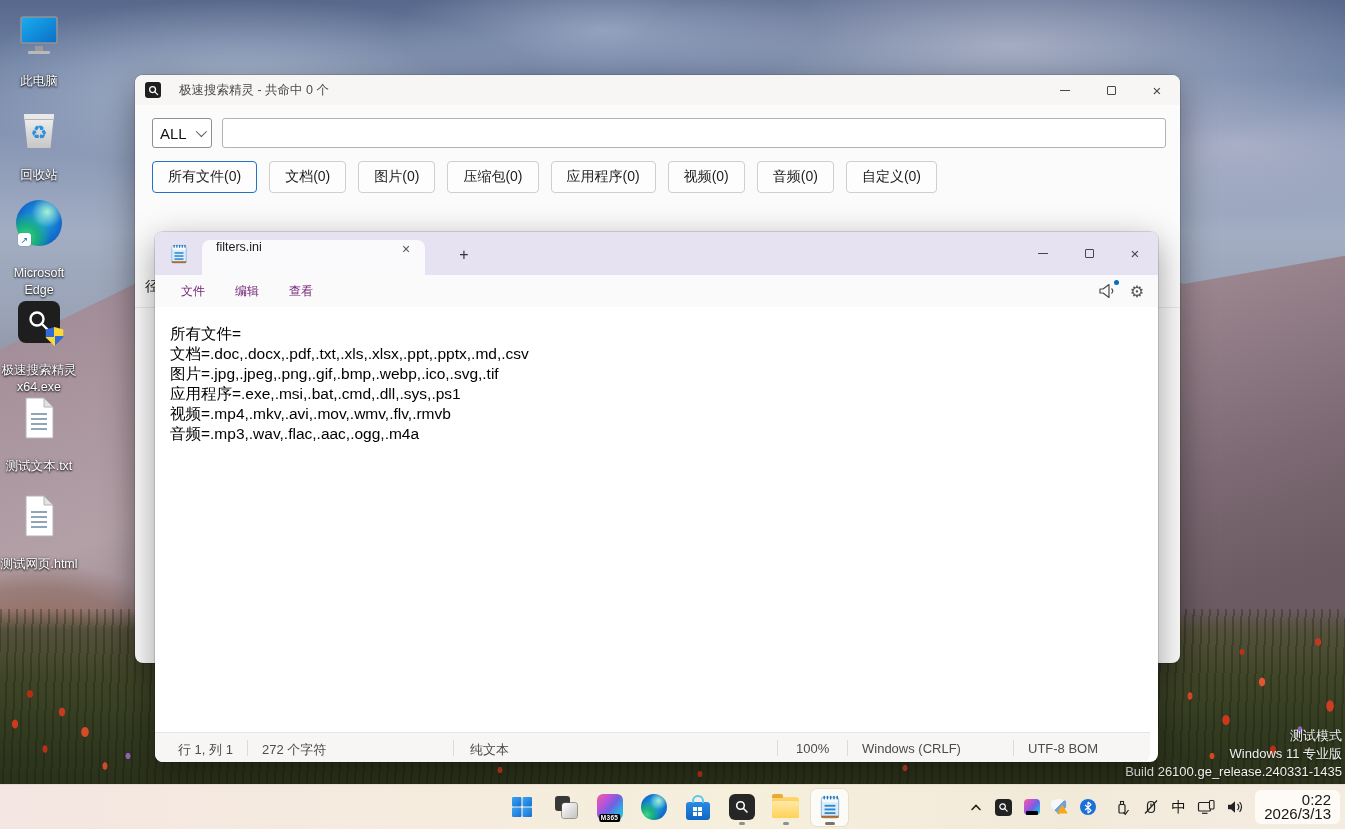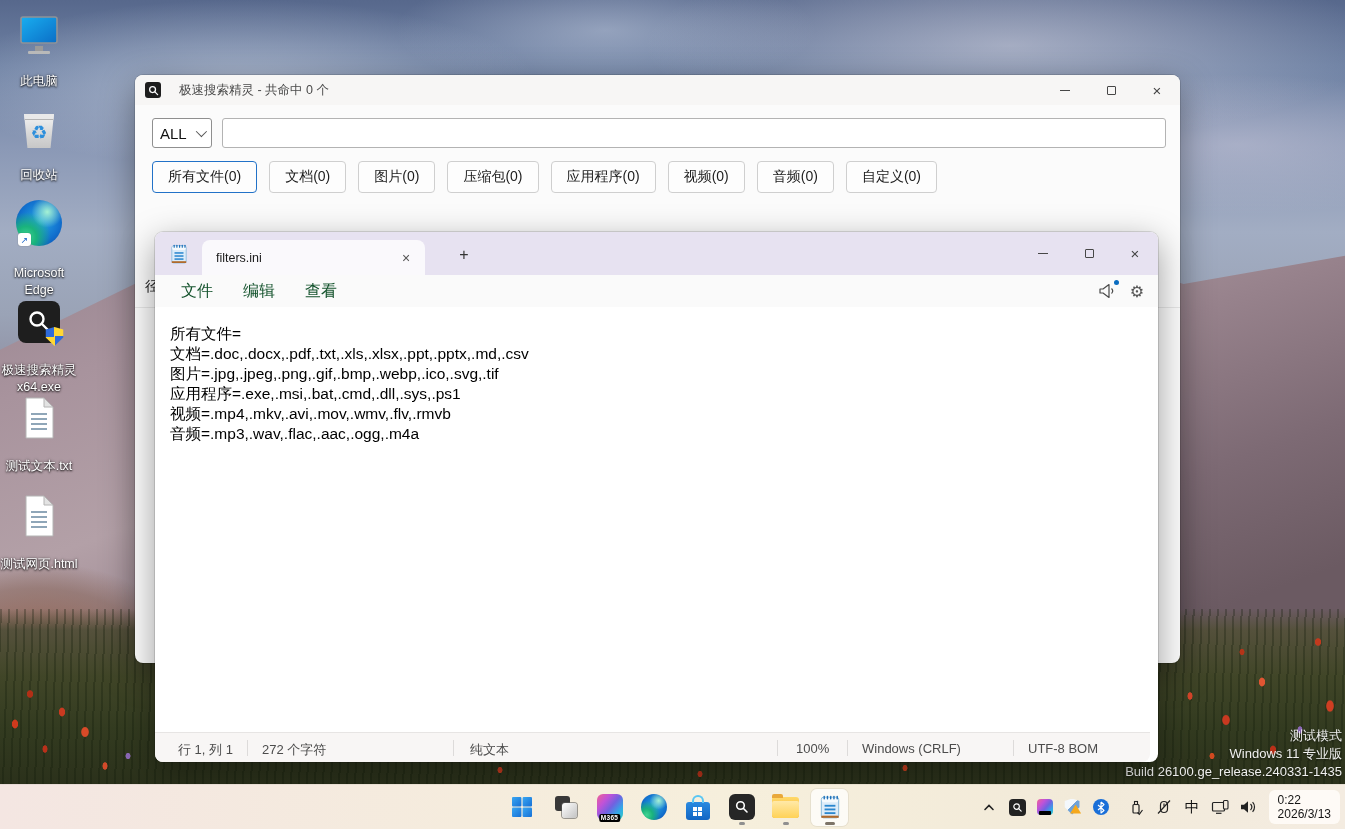--- a/index.html
+++ b/index.html
@@ -96,27 +96,27 @@
     font-family:"Liberation Sans","DejaVu Sans",sans-serif; }
   .filter-btn.selected { border:1px solid #2272c8; }
   .sw-divider { position:absolute; left:0; right:0; top:232px; border-top:1px solid #e6e6e6; }
   .sw-partial { position:absolute; left:10px; top:203px; font-size:14px; color:#222; }
   
   .np-win { left:155px; top:232px; width:1003px; height:530px; background:#fff; z-index:10; }
   .np-titlebar { position:relative; height:43px; background:#e7e2f1; border-radius:8px 8px 0 0; }
   .np-titlebar .win-controls { height:38px; }
   .np-appicon { position:absolute; left:15px; top:11px; }
   .np-tab { position:absolute; left:47px; top:8px; width:223px; height:35px; background:#faf9fc; border-radius:8px 8px 0 0;
-    display:flex; align-items:center; padding:0 10px 0 14px; font-size:12.5px; color:#1b1b1b; cursor:pointer; }
+    display:flex; padding:0 10px 0 14px; font-size:12.5px; color:#1b1b1b; cursor:pointer; }
   .np-tab .tab-title { flex:1; }
   .tab-close { color:#555; font-size:14px; width:18px; height:18px; display:flex; align-items:center; justify-content:center; border-radius:4px; cursor:pointer; }
   .np-newtab { position:absolute; left:296px; top:10px; width:26px; height:26px; display:flex; align-items:center; justify-content:center;
     color:#333; font-size:16px; border-radius:4px; cursor:pointer; }
   .np-menubar { position:relative; height:32px; background:#fafafa; display:flex; align-items:center; padding-left:15px; gap:8px; }
-  .np-menu { font-size:16px; color:#14532d; padding:4px 11px; border-radius:4px; cursor:pointer; }
+  .np-menu { font-size:12px; color:#701a75; padding:4px 11px; border-radius:4px; cursor:pointer; }
   .np-mb-right { position:absolute; right:14px; top:0; height:100%; display:flex; align-items:center; gap:14px; }
   .np-announce { position:relative; cursor:pointer; display:flex; }
   .np-announce .dot { position:absolute; right:-3px; top:-3px; width:5px; height:5px; border-radius:50%; background:#0a6cc0; }
   .np-gear { font-family:"DejaVu Sans",sans-serif; font-size:16px; color:#555; cursor:pointer; }
   .np-text { position:absolute; left:0; right:0; top:75px; bottom:30px; background:#fff; padding:17px 0 0 15px;
     font-size:15.5px; line-height:20px; color:#000; cursor:text; }
   .np-status { position:absolute; left:0; right:8px; bottom:0; height:30px; background:#f8f6f5; border-top:1px solid #e7e5e4;
     border-radius:0 0 8px 8px; font-size:13px; color:#4c4c4c; }
   .np-status span { position:absolute; top:8px; }
   .np-status i { position:absolute; top:7px; width:1px; height:16px; background:#dddbda; }
@@ -157,21 +157,21 @@
   .tray-btn { min-width:25px; height:30px; display:flex; align-items:center; justify-content:center; border-radius:4px; cursor:pointer; }
   .tray-search { width:17px; height:17px; background:#222; border-radius:4px; display:flex; align-items:center; justify-content:center; }
   .tray-cop { width:16px; height:16px; border-radius:4px; position:relative;
     background:linear-gradient(130deg,#f06292 0%,#c152d8 30%,#7161e0 55%,#31a8e8 80%,#35d0c0 100%); }
   .tray-cop::after { content:""; position:absolute; bottom:0; left:2px; right:2px; height:4px; background:#000; border-radius:1px; }
   .tray-shield { position:relative; width:16px; height:16px; clip-path:polygon(50% 0,96% 15%,96% 55%,50% 100%,4% 55%,4% 15%);
     background:linear-gradient(135deg,#f4f8fc 0 45%,#6fa2d8 45%); }
   .tray-warn { position:absolute; right:1px; bottom:2px; width:11px; height:9px; clip-path:polygon(50% 0,100% 100%,0 100%); background:#f5a81c; z-index:2; }
   .bt-icon { width:16px; height:16px; border-radius:50%; background:#1a6fd8; display:flex; align-items:center; justify-content:center; }
   .ime { font-size:14.5px; color:#111; }
-  .clock { font-size:12px; color:#151515; line-height:14px; background:rgba(255,253,249,.85);
+  .clock { text-align:right; font-size:15px; color:#151515; line-height:14px; background:rgba(255,253,249,.85);
     border-radius:6px; padding:3px 9px; margin-left:5px; cursor:default; }
   
   .np-svg { display:block; }
 </style>
 </head>
 <body>
 
 <div class="clouds"></div>
 <div class="mountain"></div>
 <div class="slope"></div>

